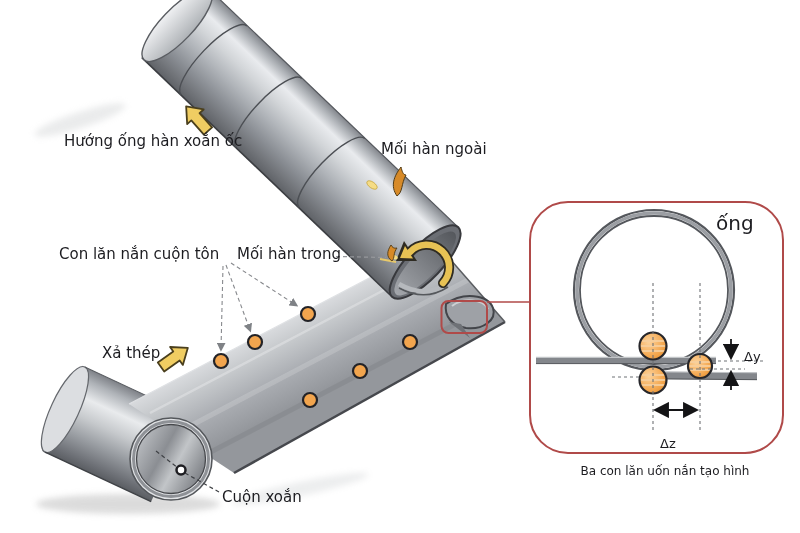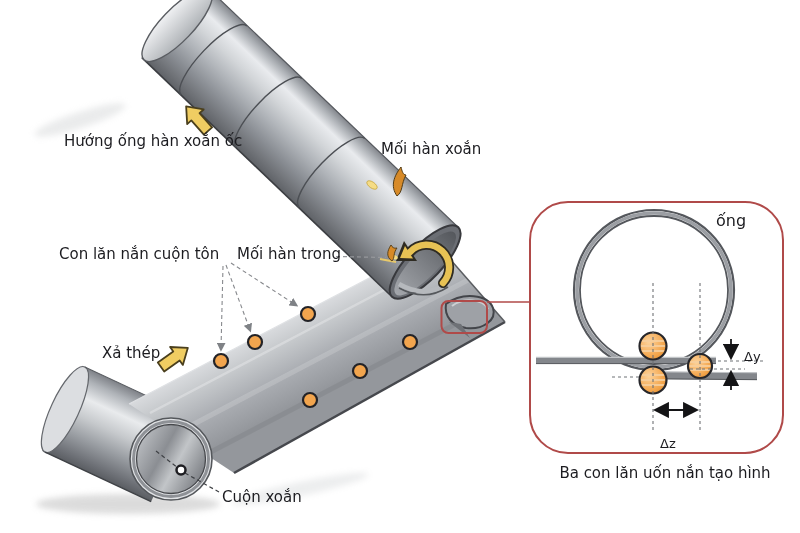--- a/index.html
+++ b/index.html
@@ -1,22 +1,22 @@
 <!DOCTYPE html>
 <html><head>
 <meta charset="utf-8">
 <style>
   html,body{margin:0;padding:0;background:#fff;}
   .stage{position:relative;width:800px;height:533px;background:#ffffff;overflow:hidden;
          font-family:"DejaVu Sans","Liberation Sans",sans-serif;}
   .stage svg{position:absolute;left:0;top:0;}
   .lbl{position:absolute;color:#1c1c20;font-size:15px;line-height:1.15;white-space:nowrap;}
-  .lbl-ong{font-size:16px;}
+  .lbl-ong{font-size:20px;}
   .lbl-delta{font-size:13px;}
-  .lbl-caption{font-size:15px;text-align:center;width:250px;white-space:nowrap;}
+  .lbl-caption{font-size:12px;text-align:center;width:250px;white-space:nowrap;}
 </style>
 </head>
 <body>
 
 <div class="stage">
 
 <svg width="800" height="533" viewBox="0 0 800 533">
   <defs>
     <linearGradient id="gPipe" gradientUnits="userSpaceOnUse" x1="0" y1="-48" x2="0" y2="48">
       <stop offset="0" stop-color="#83868c"></stop>
@@ -229,21 +229,21 @@
 
     <g stroke="#141416" stroke-width="1.8">
       <line x1="731" y1="339" x2="731" y2="357" marker-end="url(#mB)"></line>
       <line x1="731" y1="390" x2="731" y2="373" marker-end="url(#mB)"></line>
     </g>
     <line x1="656" y1="410" x2="696" y2="410" stroke="#141416" stroke-width="1.8" marker-start="url(#mB)" marker-end="url(#mB)"></line>
   </g>
 </svg>
 
 <div class="lbl" style="left:64px;top:133px">Hướng ống hàn xoắn ốc</div>
-<div class="lbl" style="left:381px;top:141px">Mối hàn xoắn</div>
+<div class="lbl" style="left:381px;top:141px">Mối hàn ngoài</div>
 <div class="lbl" style="left:59px;top:246px">Con lăn nắn cuộn tôn</div>
 <div class="lbl" style="left:237px;top:246px">Mối hàn trong</div>
 <div class="lbl" style="left:102px;top:345px">Xả thép</div>
 <div class="lbl" style="left:222px;top:489px">Cuộn xoắn</div>
 <div class="lbl lbl-ong" style="left:716px;top:212px">ống</div>
 <div class="lbl lbl-delta" style="left:744px;top:350px">Δy</div>
 <div class="lbl lbl-delta" style="left:660px;top:437px">Δz</div>
 <div class="lbl lbl-caption" style="left:540px;top:465px">Ba con lăn uốn nắn tạo hình</div>
 
 </div>

